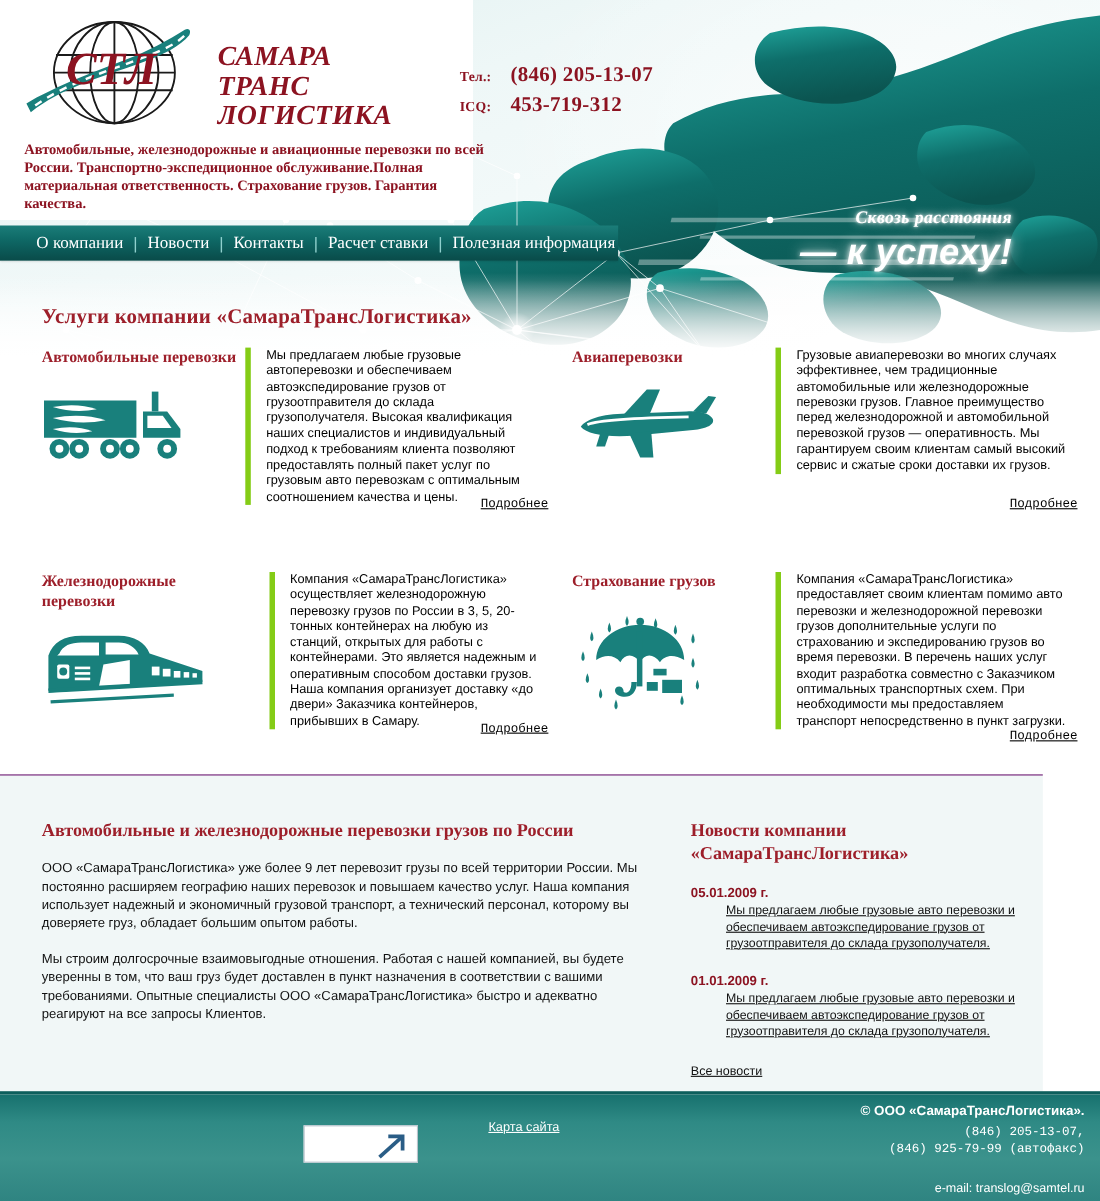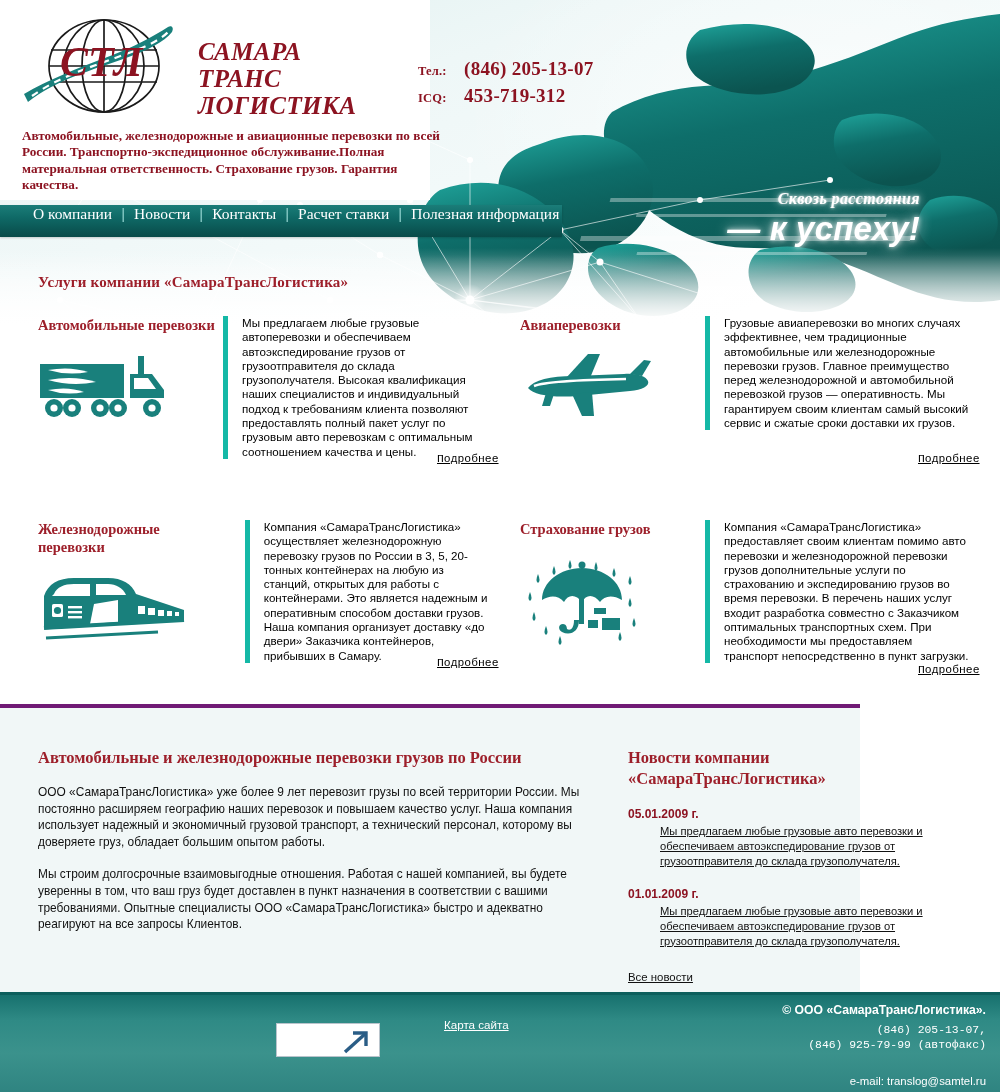--- a/index.html
+++ b/index.html
@@ -66,59 +66,59 @@
   .slogan-big {
     font-family:"Liberation Sans", sans-serif; font-style:italic; font-weight:bold;
     font-size:33px; margin-top:2px; letter-spacing:0.2px;
     text-shadow:0 0 14px rgba(255,255,255,.95), 0 0 5px rgba(255,255,255,.85);
   }
 
   
   .nav {
     position:absolute; left:0; top:205px; width:562px; height:32px;
     background:linear-gradient(180deg,#1b7d79 0%, #0f6a67 38%, #0b5755 75%, #094b49 100%);
-    display:flex; padding-left:24px;
+    display:flex; align-items:center; padding-left:24px;
     box-shadow:0 1px 2px rgba(0,0,0,.18);
   }
   .nav a {
     font-family:"Liberation Serif", serif;
     color:#ffffff; font-size:15.5px; text-decoration:none; padding:0 9px; white-space:nowrap;
   }
   .nav .sep { color:#8fd0cd; font-size:15px; }
 
   
   .services { position:absolute; left:0; top:262px; width:1000px; }
   .sec-title {
     position:absolute; left:38px; top:0;
     font-family:"Liberation Serif", serif; font-weight:bold;
-    font-size:15px; color:#9d1f2a; letter-spacing:0.2px; white-space:nowrap;
+    font-size:19px; color:#9d1f2a; letter-spacing:0.2px; white-space:nowrap;
   }
   .svc { position:absolute; display:flex; }
   .svc-left { width:185px; }
   .svc-head {
     font-family:"Liberation Serif", serif; font-weight:bold;
     font-size:14.5px; line-height:18px; color:#9d1f2a;
   }
   .svc-icon { margin-top:14px; }
   .svc-body {
-    border-left:5px solid #14b8a6;
+    border-left:5px solid #84cc16;
     padding-left:14px;
     font-size:11.6px; line-height:14.3px; color:#000000;
     font-family:"Liberation Sans", sans-serif;
   }
   .more {
     font-size:11.4px; color:#000; text-decoration:underline; cursor:pointer;
     font-family:Liberation Mono, monospace; display:inline-block;
   }
   .more-wrap { position:absolute; }
 
   
   .lower {
-    position:absolute; left:0; top:704px; width:860px; height:288px;
-    background:#f1f7f7; border-top:4px solid #701a75;
+    position:absolute; left:0; top:704px; width:948px; height:288px;
+    background:#f1f7f7; border-top:1px solid #701a75;
   }
   .lower-left { position:absolute; left:38px; top:22px; width:560px; }
   .lower-right { position:absolute; left:628px; top:22px; width:340px; }
   .lower-h {
     font-family:"Liberation Serif", serif; font-weight:bold;
     font-size:16.5px; line-height:21px; color:#9d1f2a;
   }
   .lower-p {
     font-size:11.9px; line-height:16.6px; color:#111; margin-top:16px;
     font-family:"Liberation Sans", sans-serif;

